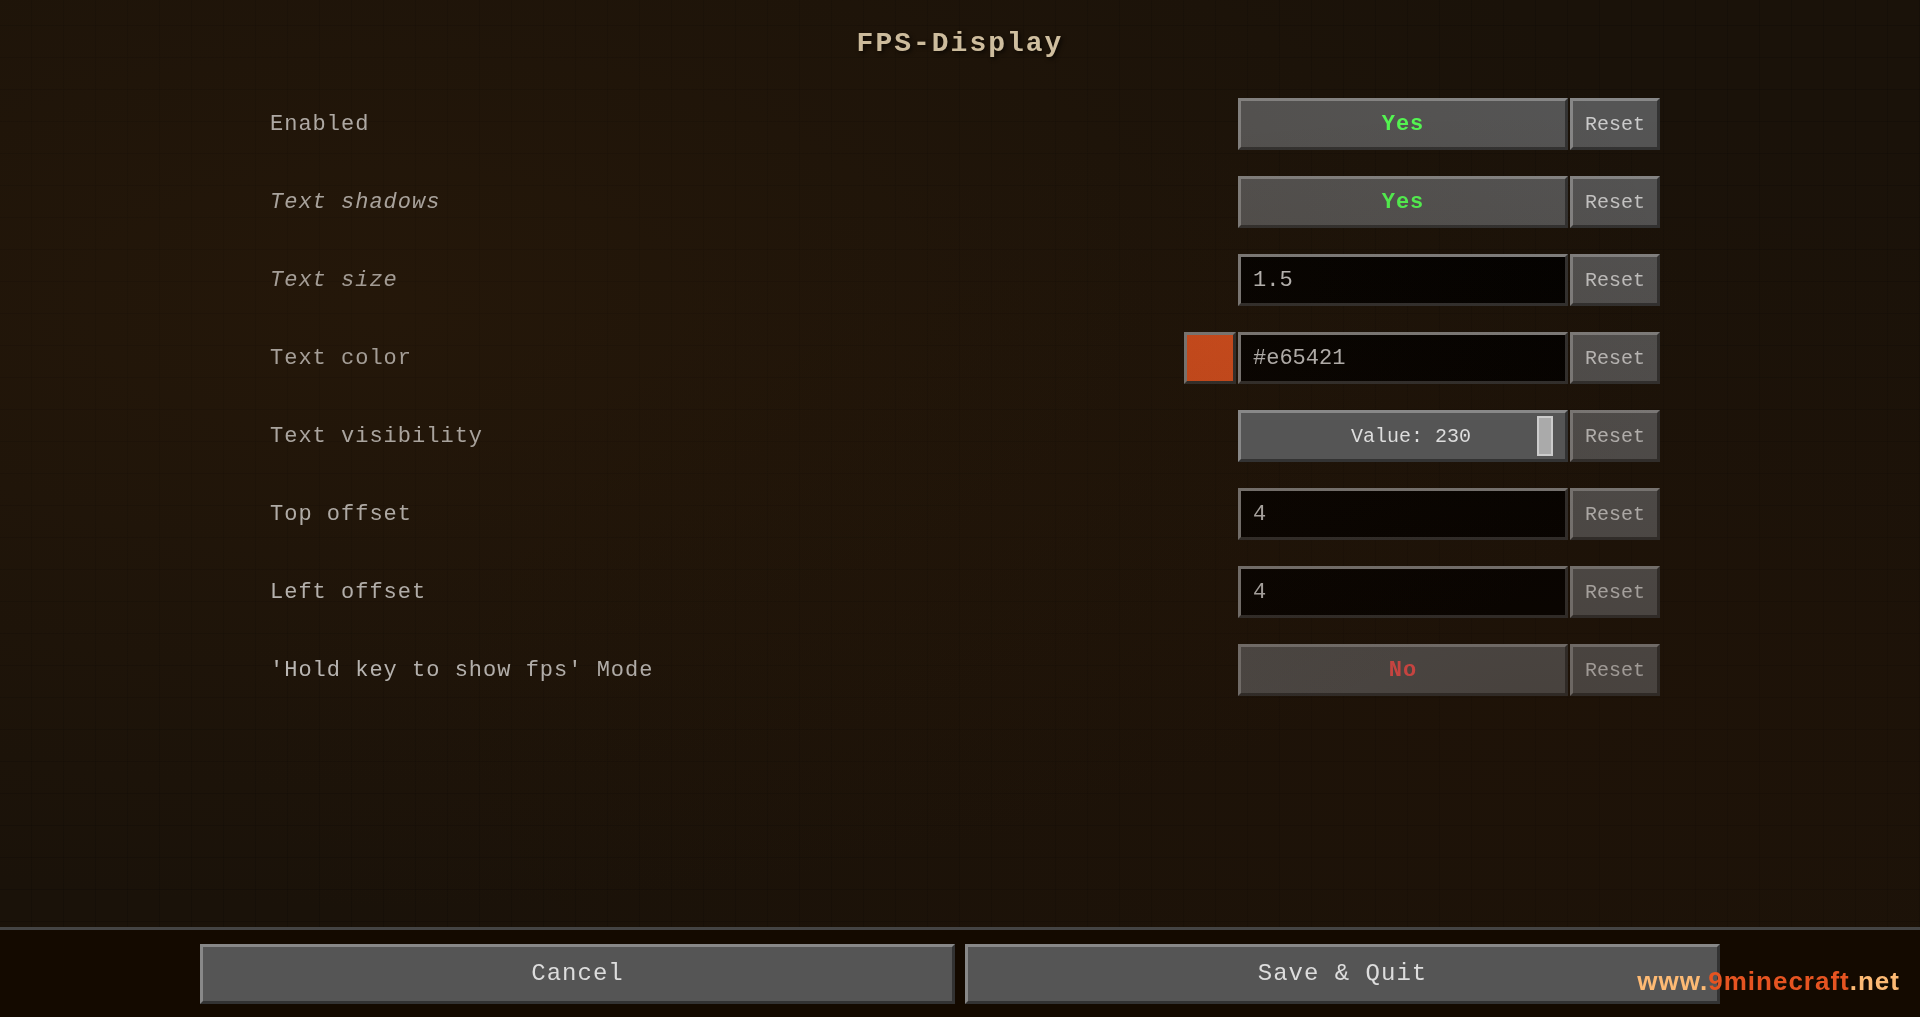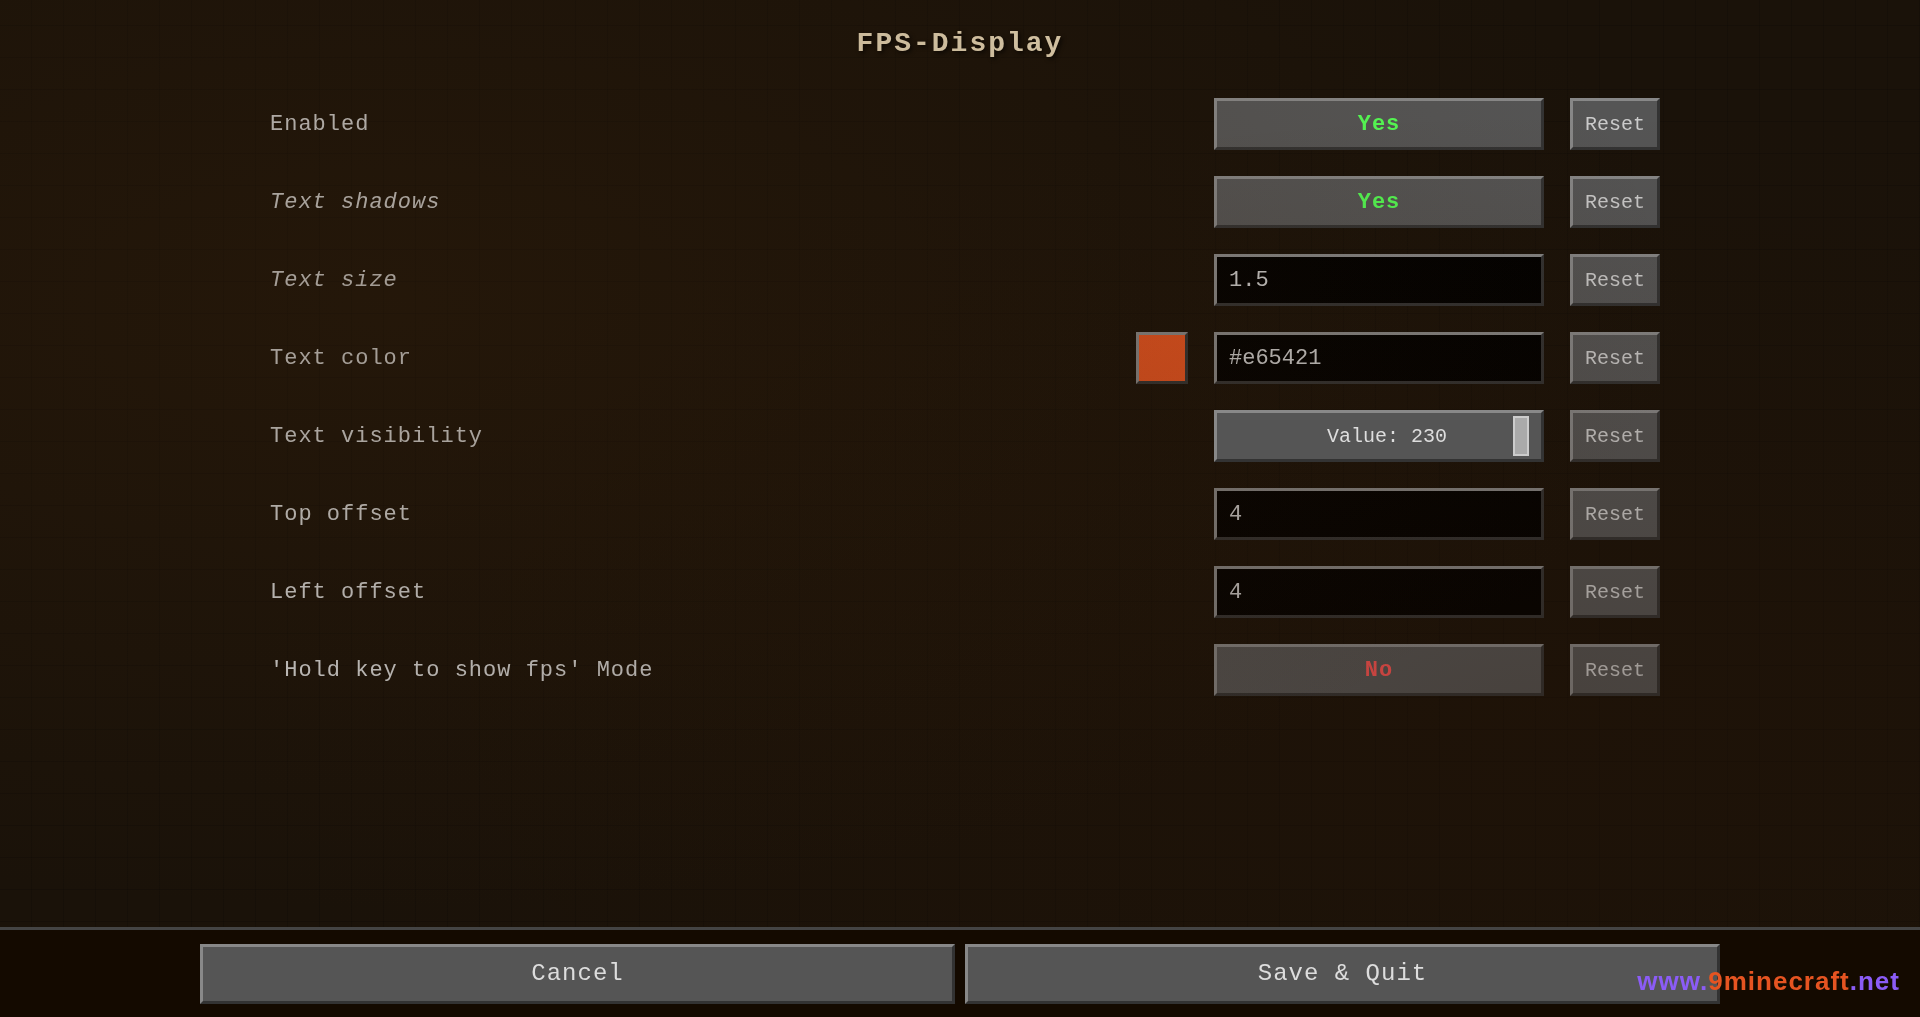--- a/index.html
+++ b/index.html
@@ -76,21 +76,21 @@
       padding-left: 10px;
     }
 
     .setting-label.italic {
       font-style: italic;
     }
 
     .setting-controls {
       display: flex;
       align-items: flex-end;
-      gap: 26px;
+      gap: 2px;
       padding-left: 40px;
     }
 
     .toggle-btn {
       width: 330px;
       height: 52px;
       background: #555555;
       border: 3px solid #888888;
       border-right-color: #333333;
       border-bottom-color: #333333;
@@ -232,21 +232,21 @@
       right: 20px;
       font-size: 26px;
       font-weight: bold;
       color: #e65421;
       font-family: Arial, sans-serif;
       letter-spacing: 1px;
       z-index: 10;
     }
 
     .watermark span {
-      color: #8b5cf6;
+      color: #fdba74;
     }
   </style>
 </head>
 <body>
 
 <div class="page-title">FPS-Display</div>
 
 <div class="settings-container">
 
   <div class="setting-row">

